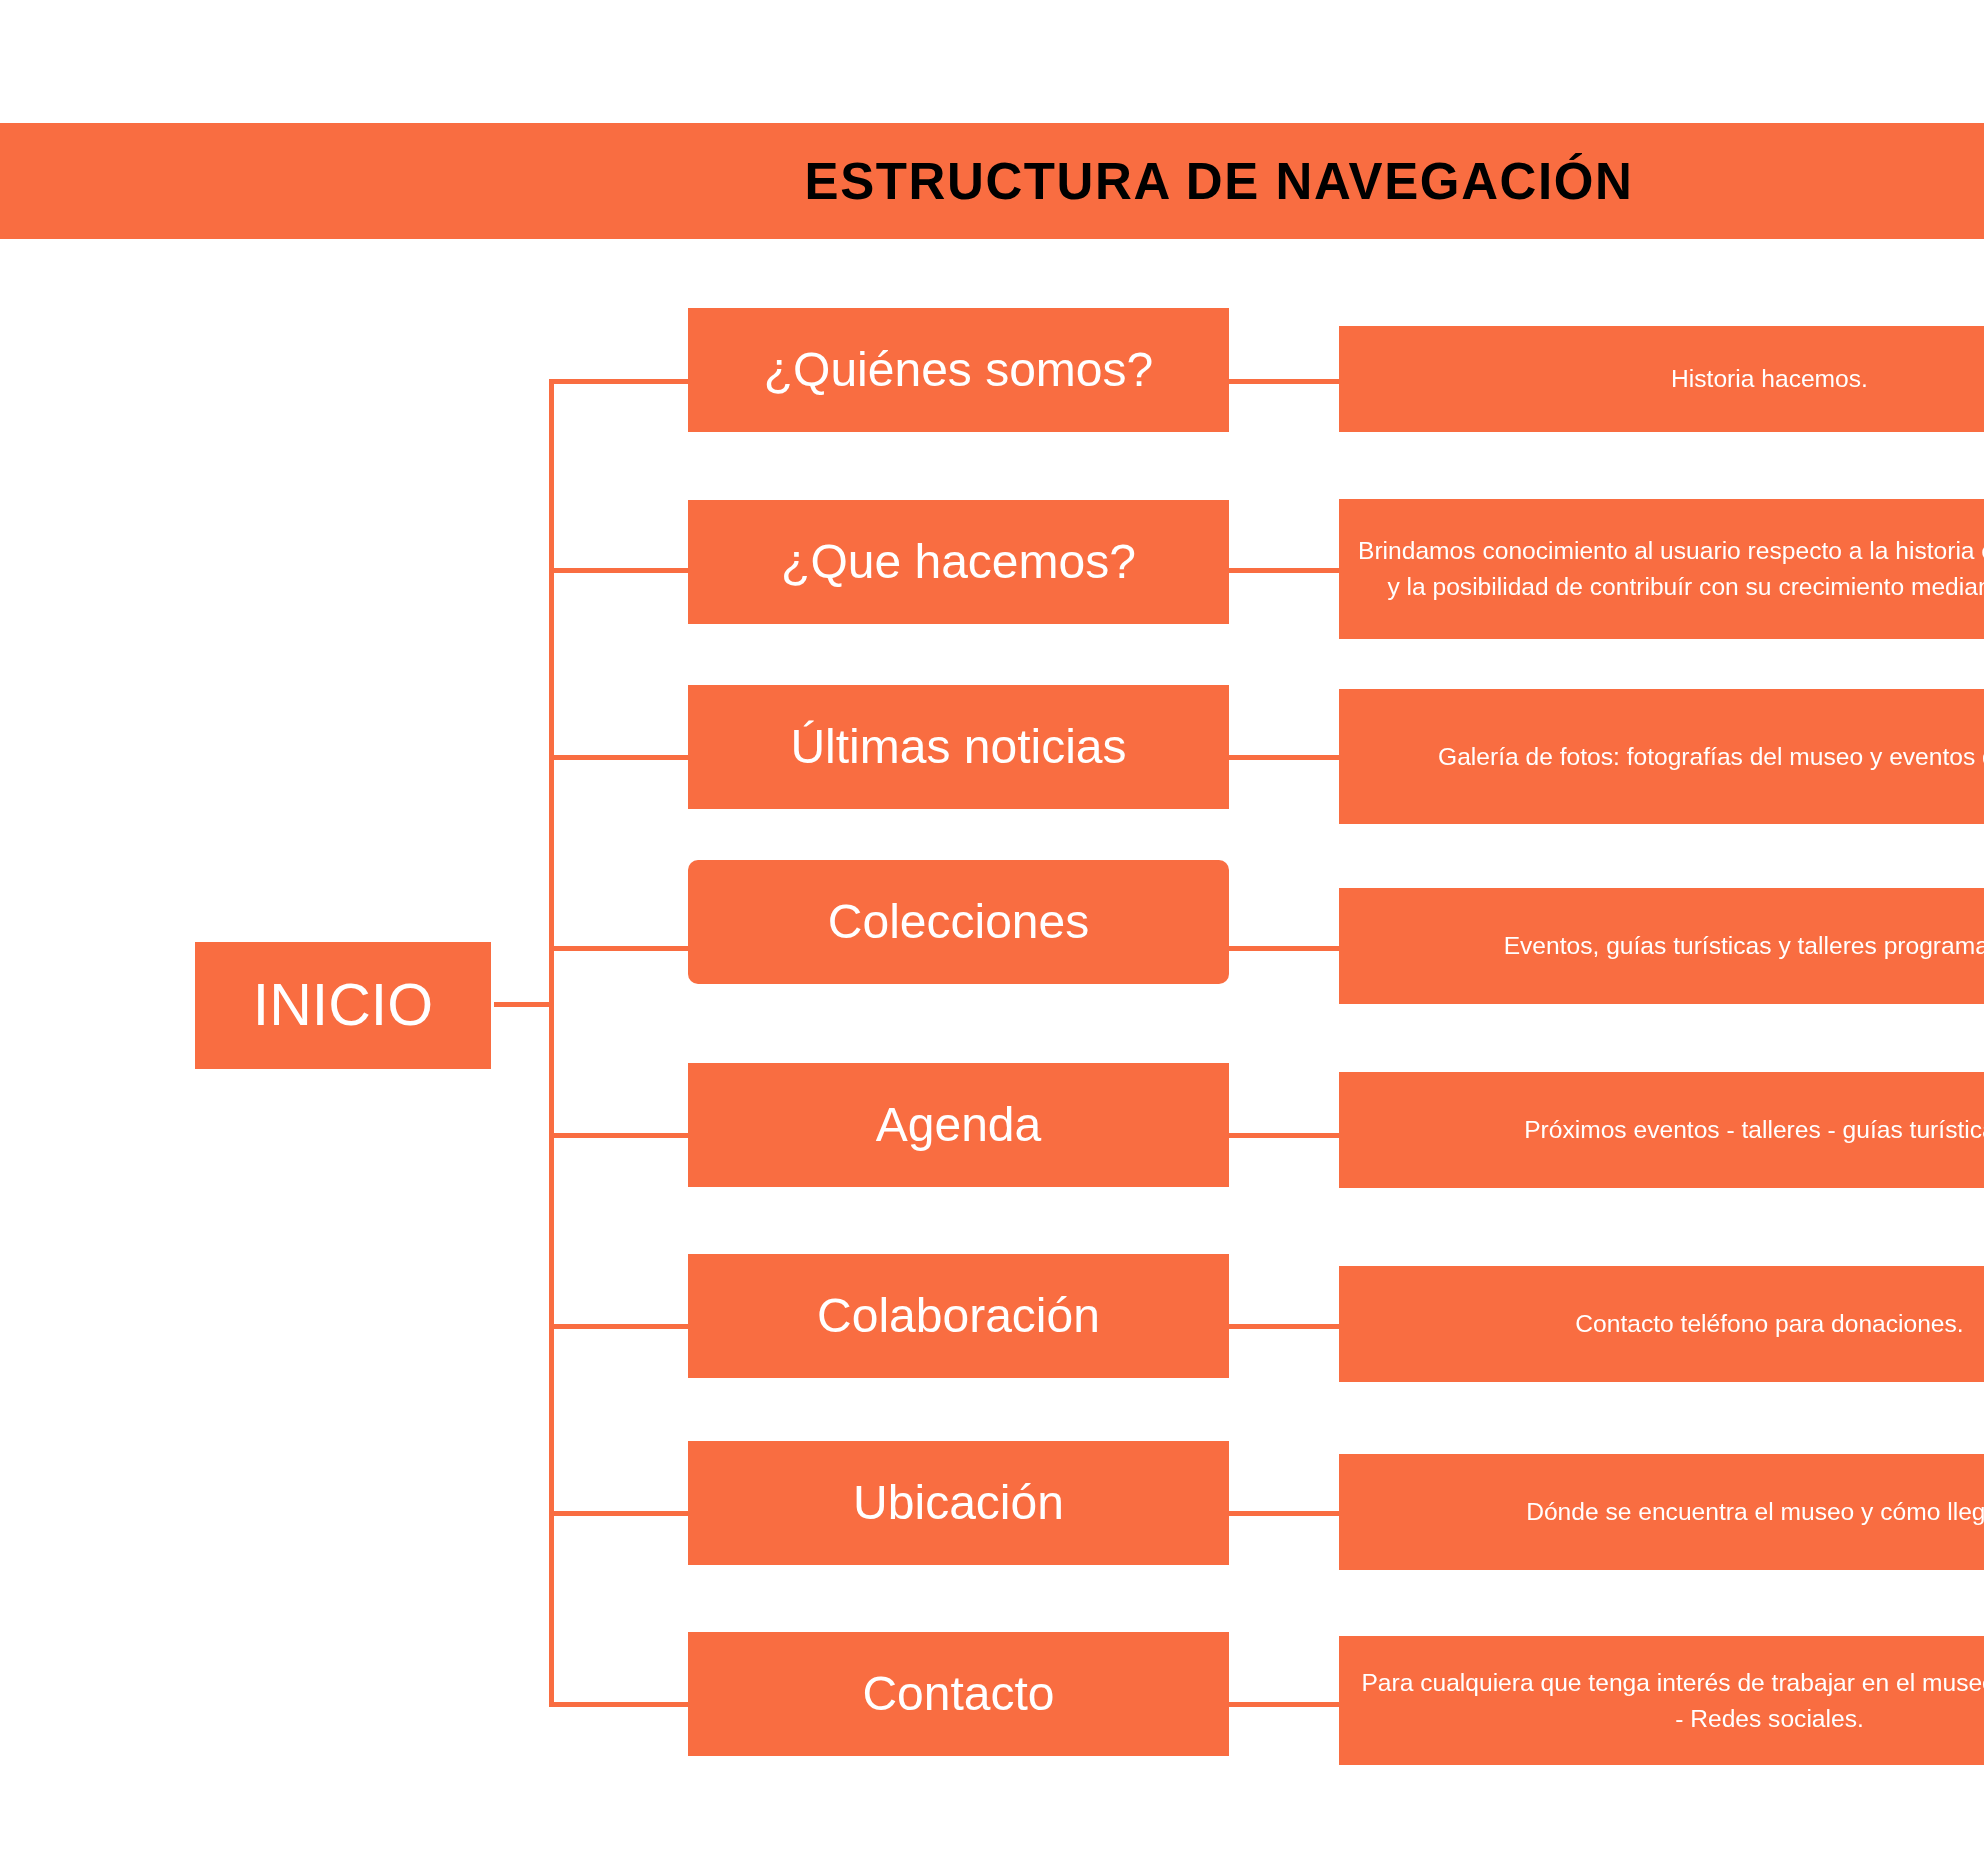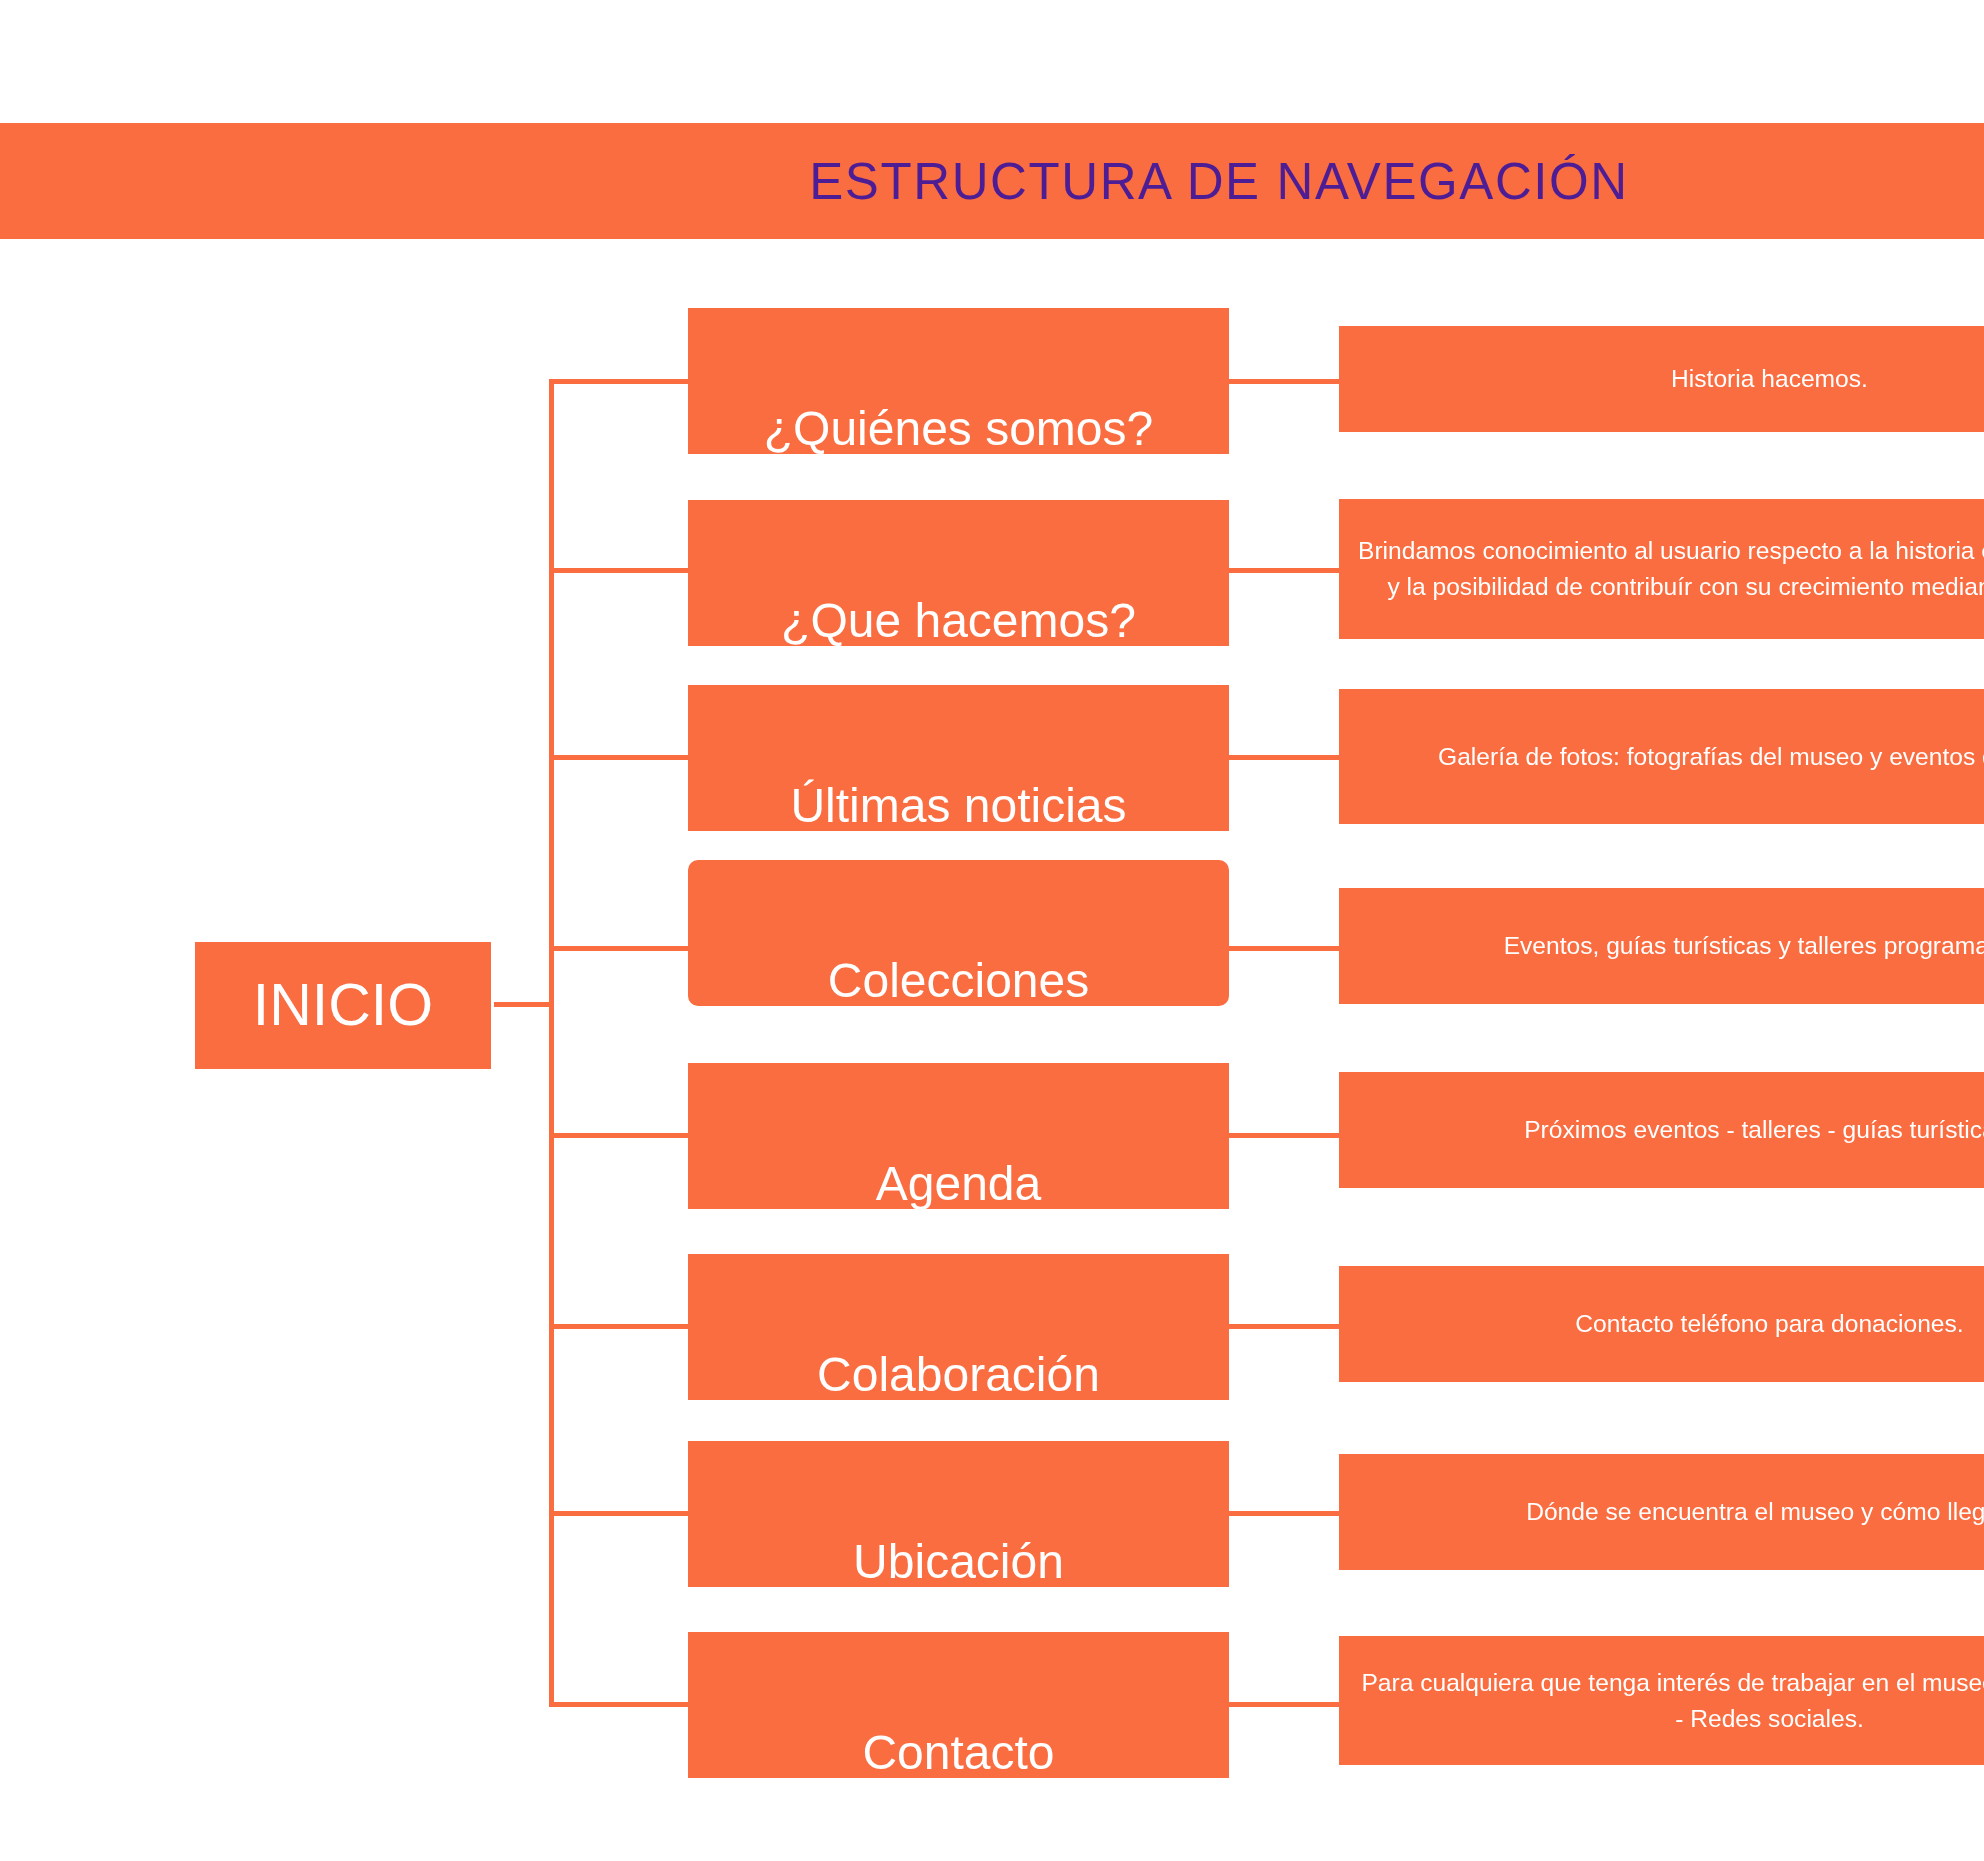--- a/index.html
+++ b/index.html
@@ -11,22 +11,22 @@
   }
   #canvas{position:relative;width:2438px;height:1861px;background:#fff;}
 
   
   .header-bar{
     position:absolute;left:0;top:123px;width:2438px;height:116px;
     background:#f96d41;
     display:flex;align-items:center;justify-content:center;
   }
   .header-title{
-    color:#4c1d95;
-    font-weight:normal;
+    color:#000000;
+    font-weight:bold;
     font-size:51px;
     letter-spacing:1.6px;
     line-height:1;
     white-space:nowrap;
   }
 
   
   .box{
     position:absolute;
     background:#f96d41;
@@ -37,21 +37,21 @@
   }
 
   
   #root-box{
     left:195px;top:942px;width:296px;height:127px;
   }
   #root-box .label{font-size:59px;line-height:1;}
 
   
   .menu-box{
-    left:688px;width:541px;height:146px;align-items:flex-end;
+    left:688px;width:541px;height:124px;
   }
   .menu-box .label{
     font-size:48px;line-height:1.05;padding:0 12px;
   }
 
   
   .desc-box{
     left:1339px;width:861px;
   }
   .desc-box .label{

